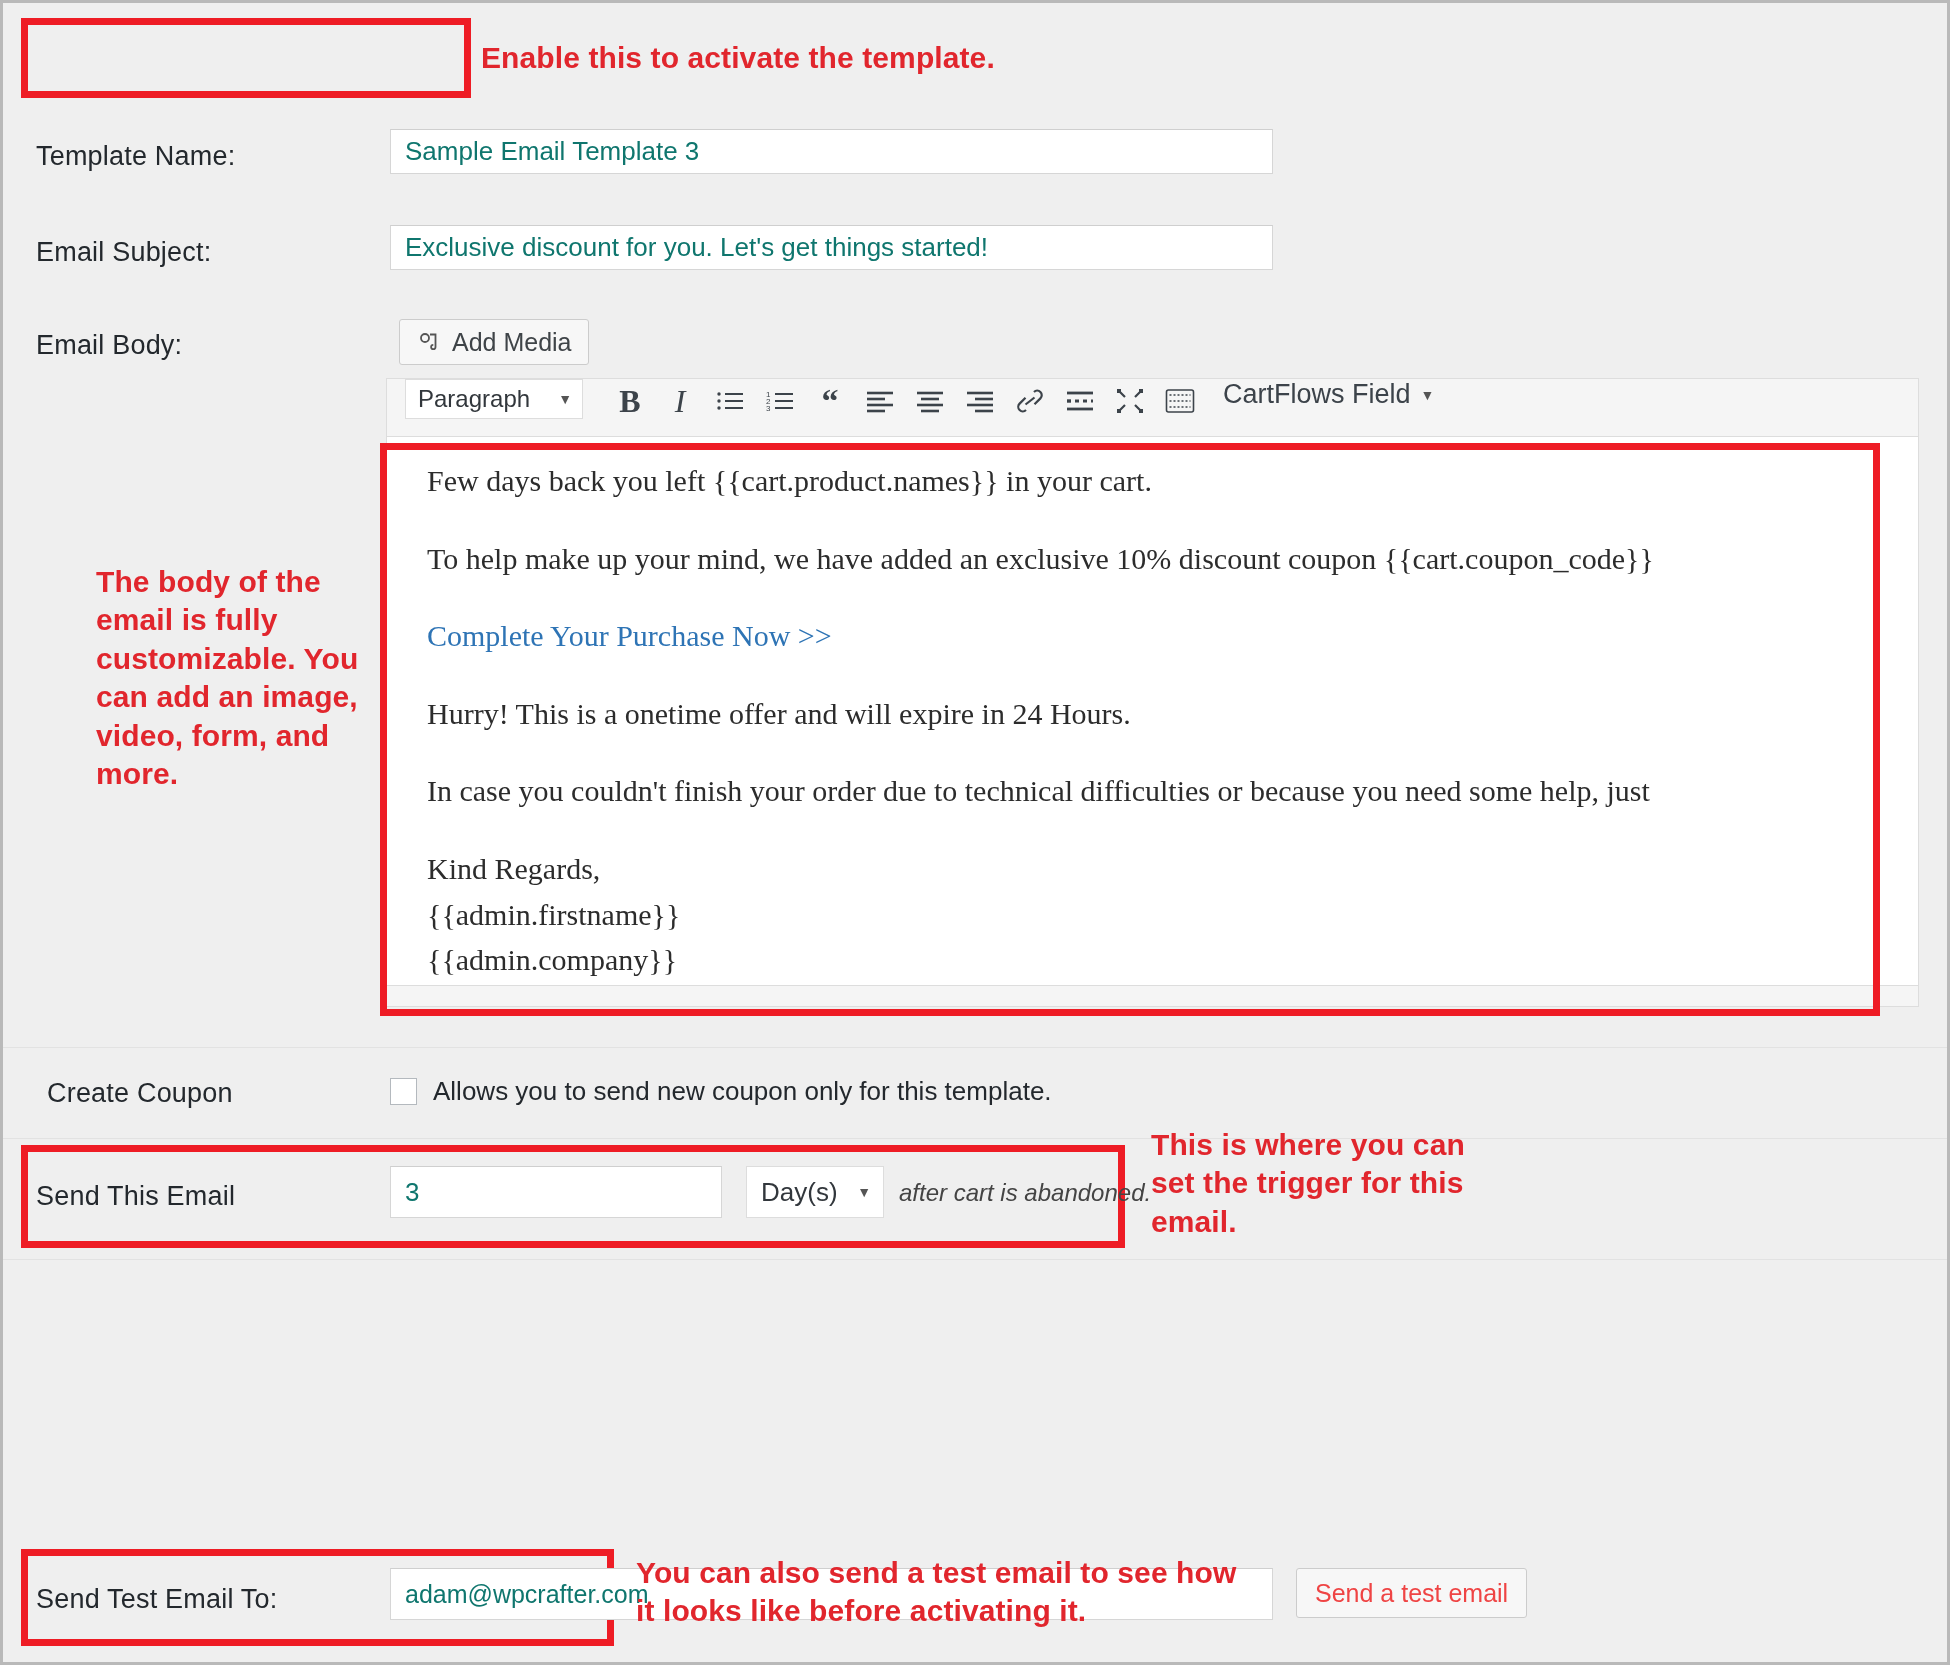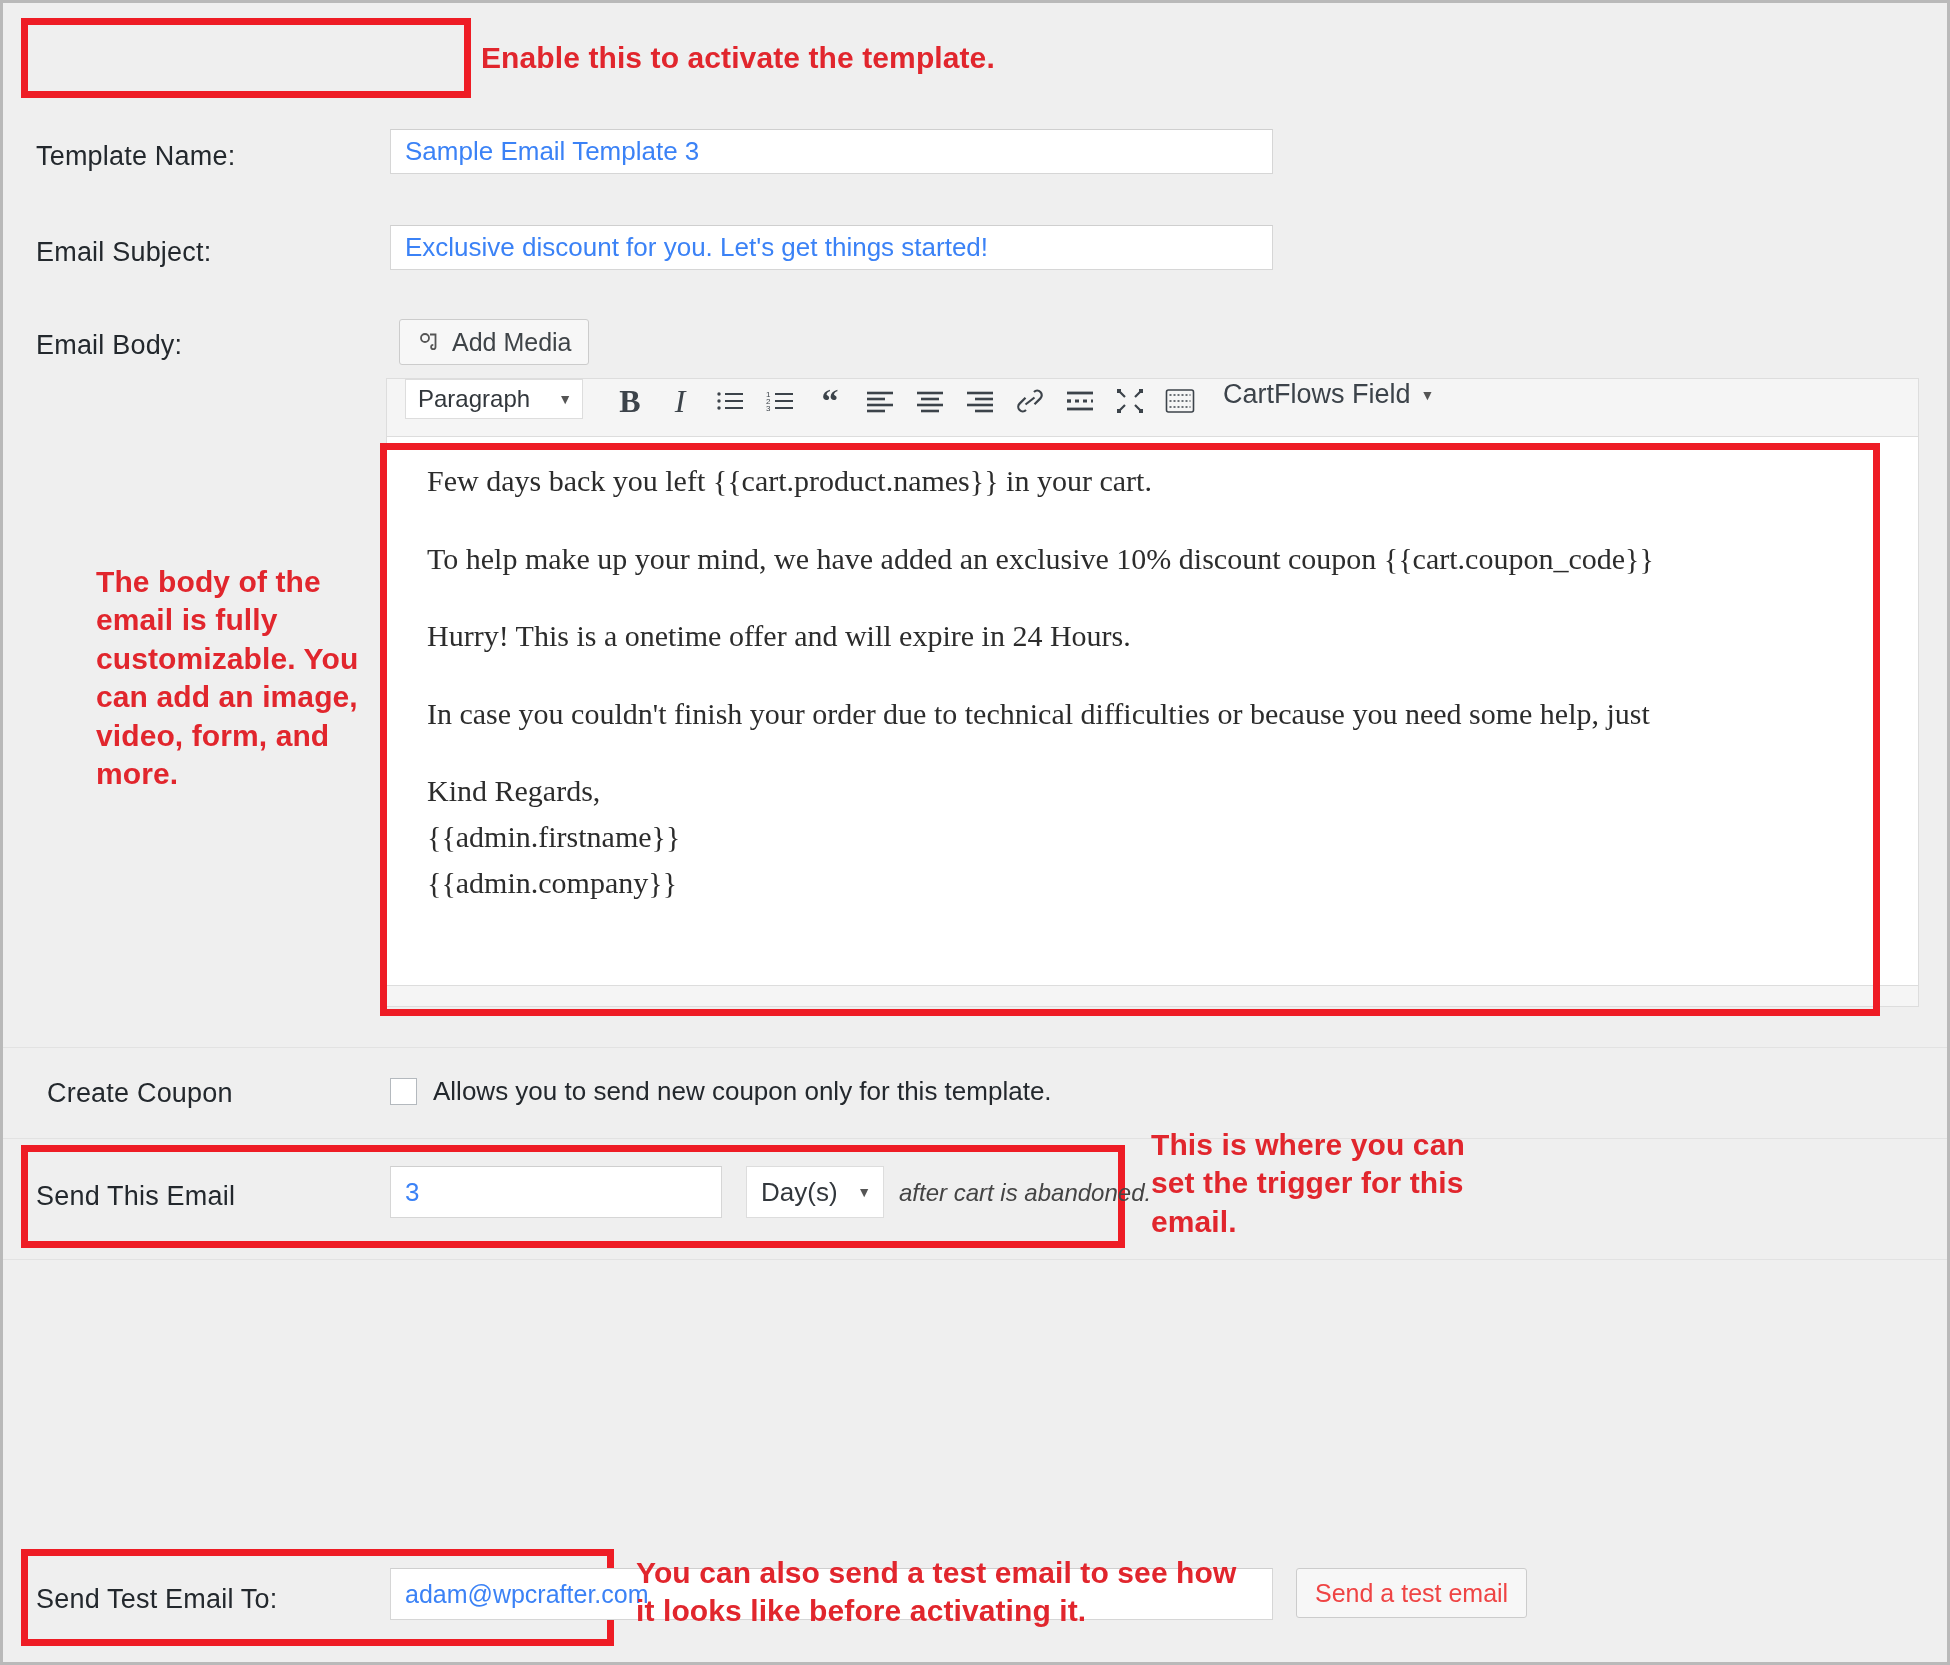--- a/index.html
+++ b/index.html
@@ -32,21 +32,21 @@
     letter-spacing: .2px;
     white-space: nowrap;
   }
   .text-input {
     background: #ffffff;
     border: 1px solid #d6d6d6;
     border-top-color: #cfcfcf;
     box-sizing: border-box;
     font-family: "Liberation Sans", sans-serif;
     font-size: 26px;
-    color: #3b82f6;
+    color: #0f766e;
     padding: 0 14px;
     outline: none;
   }
 
   
   .redbox {
     position: absolute;
     border: 7px solid #ee1c25;
     box-sizing: border-box;
     pointer-events: none;
@@ -376,20 +376,21 @@
       <div class="cf-field">
         <span>CartFlows Field</span>
         <span class="caret">▼</span>
       </div>
     </div>
 
     <div id="editor-body">
       <div class="ebody-inner">
         <p>Few days back you left {{cart.product.names}} in your cart.</p>
         <p>To help make up your mind, we have added an exclusive 10% discount coupon {{cart.coupon_code}}</p>
+        <p class="elink">Complete Your Purchase Now &gt;&gt;</p>
         <p>Hurry! This is a onetime offer and will expire in 24 Hours.</p>
         <p>In case you couldn't finish your order due to technical difficulties or because you need some help, just</p>
         <p class="tight">Kind Regards,</p>
         <p class="tight">{{admin.firstname}}</p>
         <p class="tight">{{admin.company}}</p>
       </div>
     </div>
 
     <div id="editor-foot"></div>
   </div>

